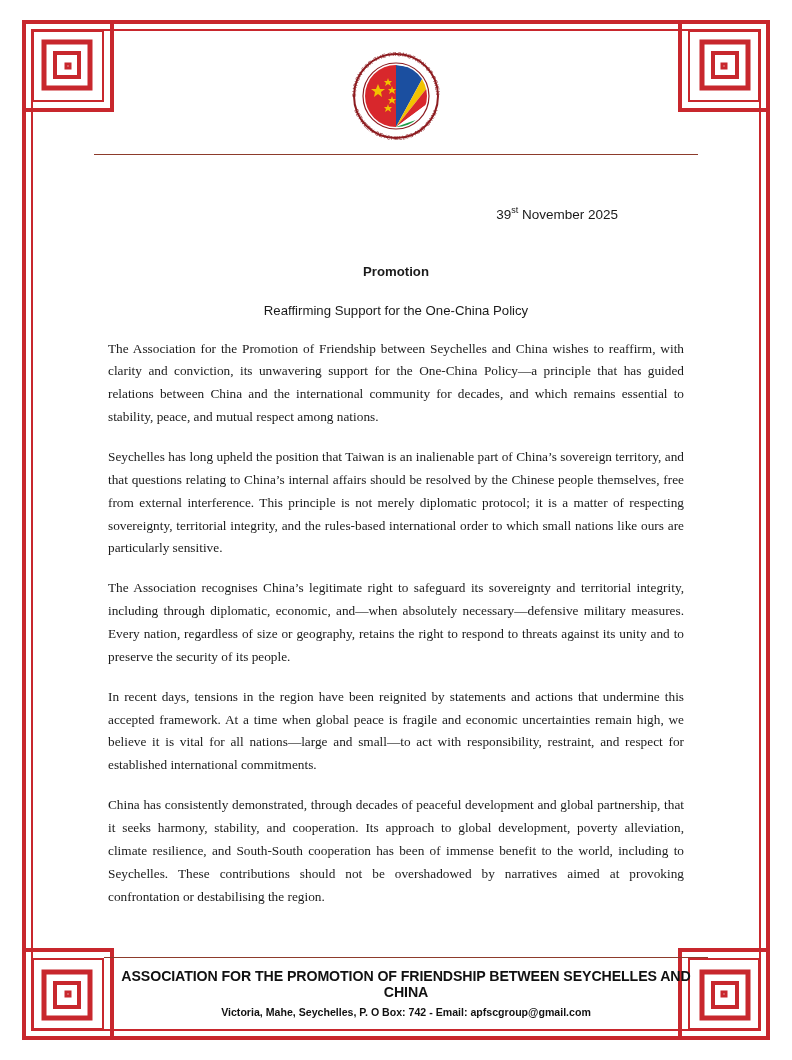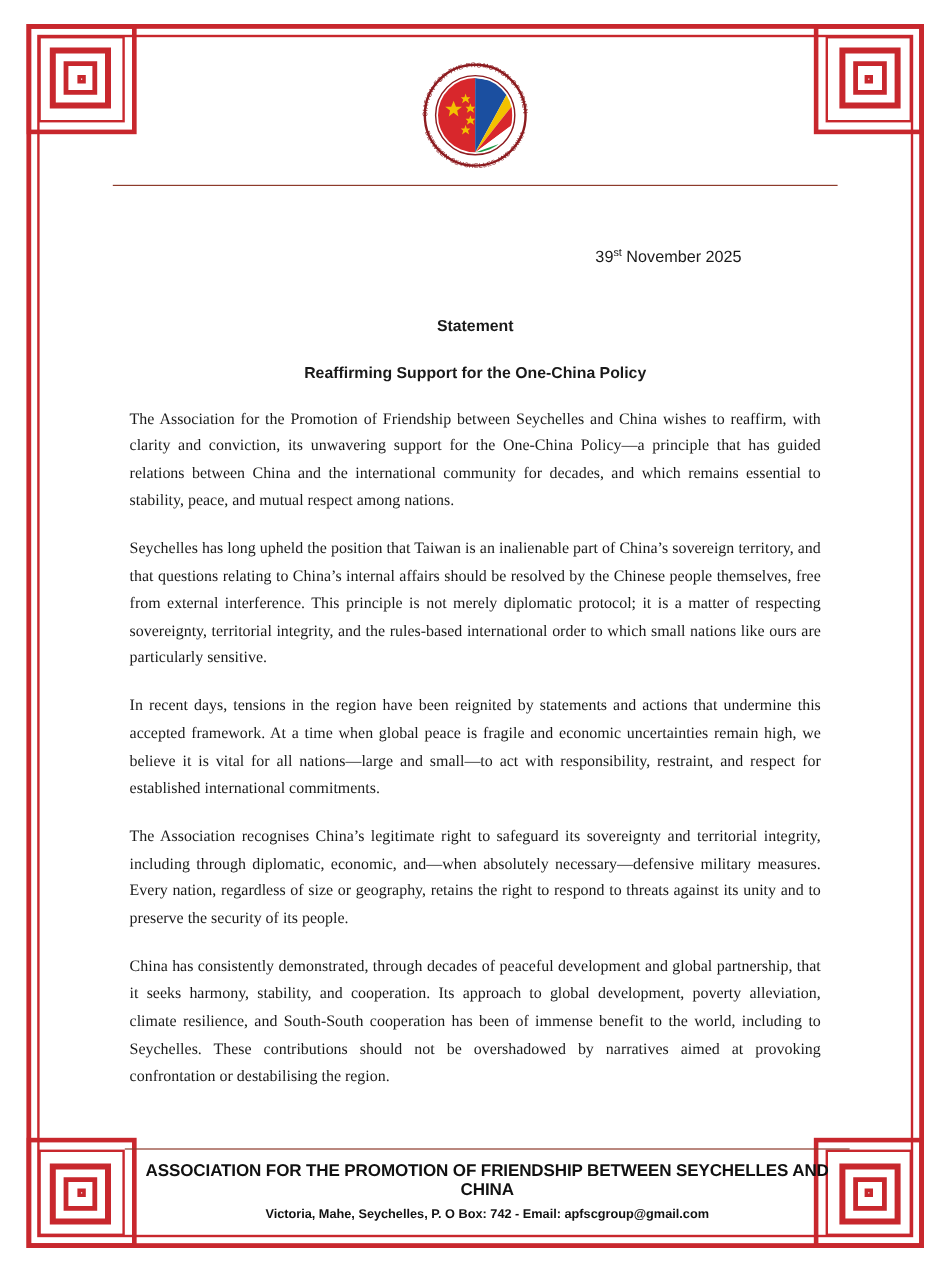--- a/index.html
+++ b/index.html
@@ -87,21 +87,21 @@
     margin-top: 42px;
     text-align: center;
     font-size: 13.2px;
     font-weight: bold;
     padding-right: 0px;
   }
   .doc-subtitle {
     margin-top: 24px;
     text-align: center;
     font-size: 13.2px;
-    font-weight: bold;
+    font-weight: normal;
   }
 
   .body-copy {
     margin-top: 20px;
     padding: 0 18px 0 18px;
     font-family: Liberation Serif, serif;
   }
   .body-copy p {
     text-align: justify;
     text-justify: inter-word;
@@ -240,28 +240,28 @@
         </svg>
       </div>
     </div>
 
     <div class="header-rule"></div>
 
     <div class="date-line">
       <span>39</span><sup>st</sup><span> November 2025</span>
     </div>
 
-    <div class="doc-title">Statement</div>
+    <div class="doc-title">Promotion</div>
     <div class="doc-subtitle">Reaffirming Support for the One-China Policy</div>
 
     <div class="body-copy">
       <p>The Association for the Promotion of Friendship between Seychelles and China wishes to reaffirm, with clarity and conviction, its unwavering support for the One-China Policy—a principle that has guided relations between China and the international community for decades, and which remains essential to stability, peace, and mutual respect among nations.</p>
       <p>Seychelles has long upheld the position that Taiwan is an inalienable part of China’s sovereign territory, and that questions relating to China’s internal affairs should be resolved by the Chinese people themselves, free from external interference. This principle is not merely diplomatic protocol; it is a matter of respecting sovereignty, territorial integrity, and the rules-based international order to which small nations like ours are particularly sensitive.</p>
+      <p>The Association recognises China’s legitimate right to safeguard its sovereignty and territorial integrity, including through diplomatic, economic, and—when absolutely necessary—defensive military measures. Every nation, regardless of size or geography, retains the right to respond to threats against its unity and to preserve the security of its people.</p>
       <p>In recent days, tensions in the region have been reignited by statements and actions that undermine this accepted framework. At a time when global peace is fragile and economic uncertainties remain high, we believe it is vital for all nations—large and small—to act with responsibility, restraint, and respect for established international commitments.</p>
-      <p>The Association recognises China’s legitimate right to safeguard its sovereignty and territorial integrity, including through diplomatic, economic, and—when absolutely necessary—defensive military measures. Every nation, regardless of size or geography, retains the right to respond to threats against its unity and to preserve the security of its people.</p>
       <p>China has consistently demonstrated, through decades of peaceful development and global partnership, that it seeks harmony, stability, and cooperation. Its approach to global development, poverty alleviation, climate resilience, and South-South cooperation has been of immense benefit to the world, including to Seychelles. These contributions should not be overshadowed by narratives aimed at provoking confrontation or destabilising the region.</p>
     </div>
   </div>
 
   <div class="footer">
     <div class="footer-rule"></div>
     <div class="footer-org">ASSOCIATION FOR THE PROMOTION OF FRIENDSHIP BETWEEN SEYCHELLES AND CHINA</div>
     <div class="footer-addr">Victoria, Mahe, Seychelles, P. O Box: 742 - Email: apfscgroup@gmail.com</div>
   </div>
 

